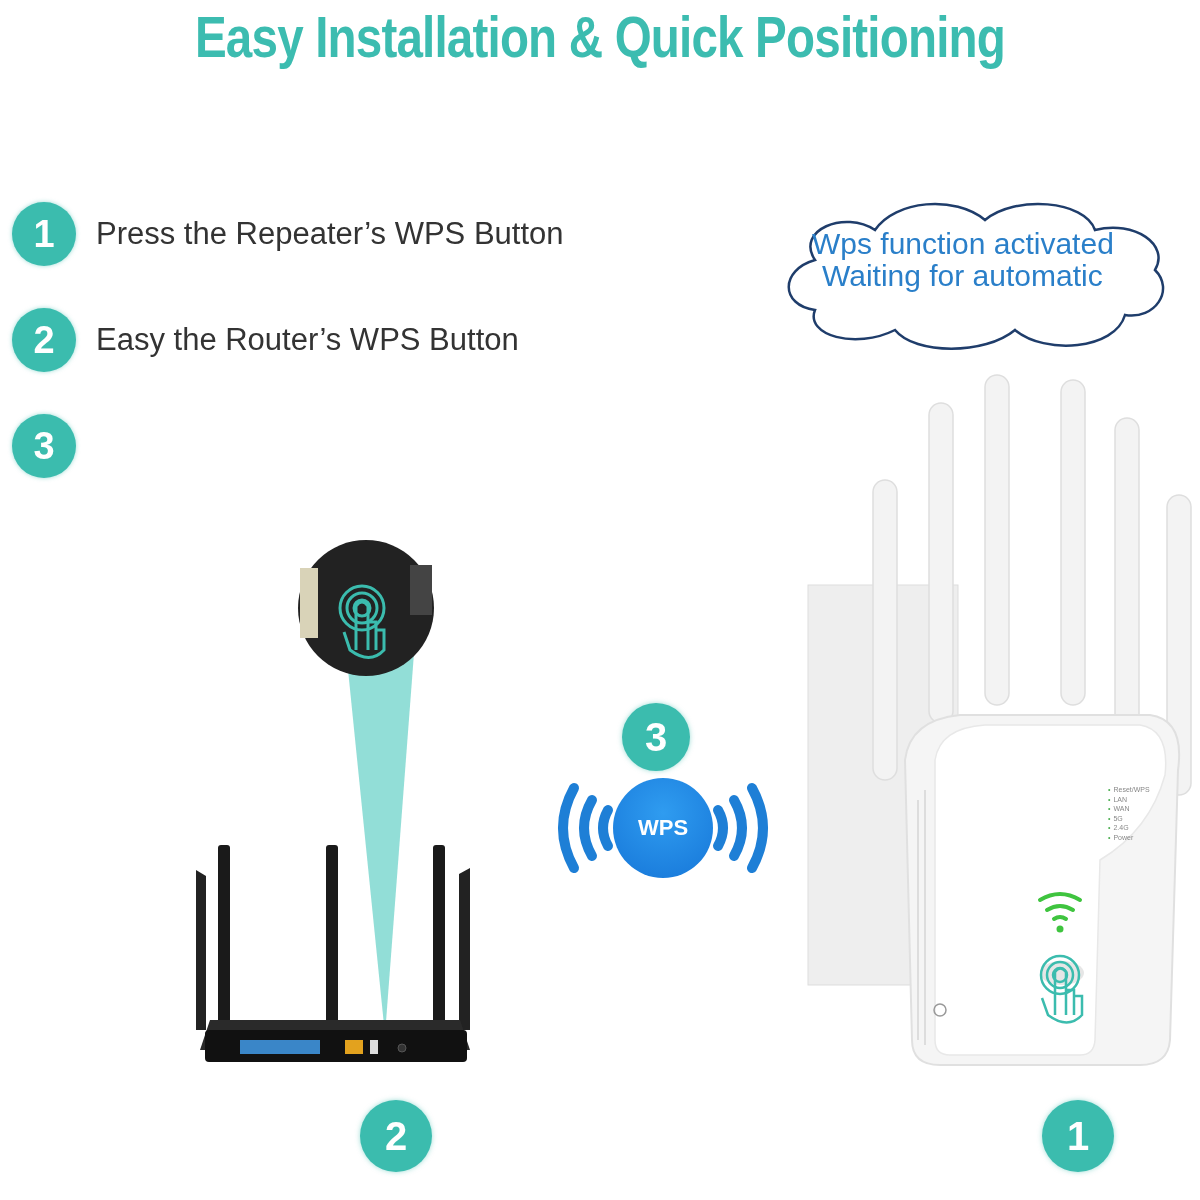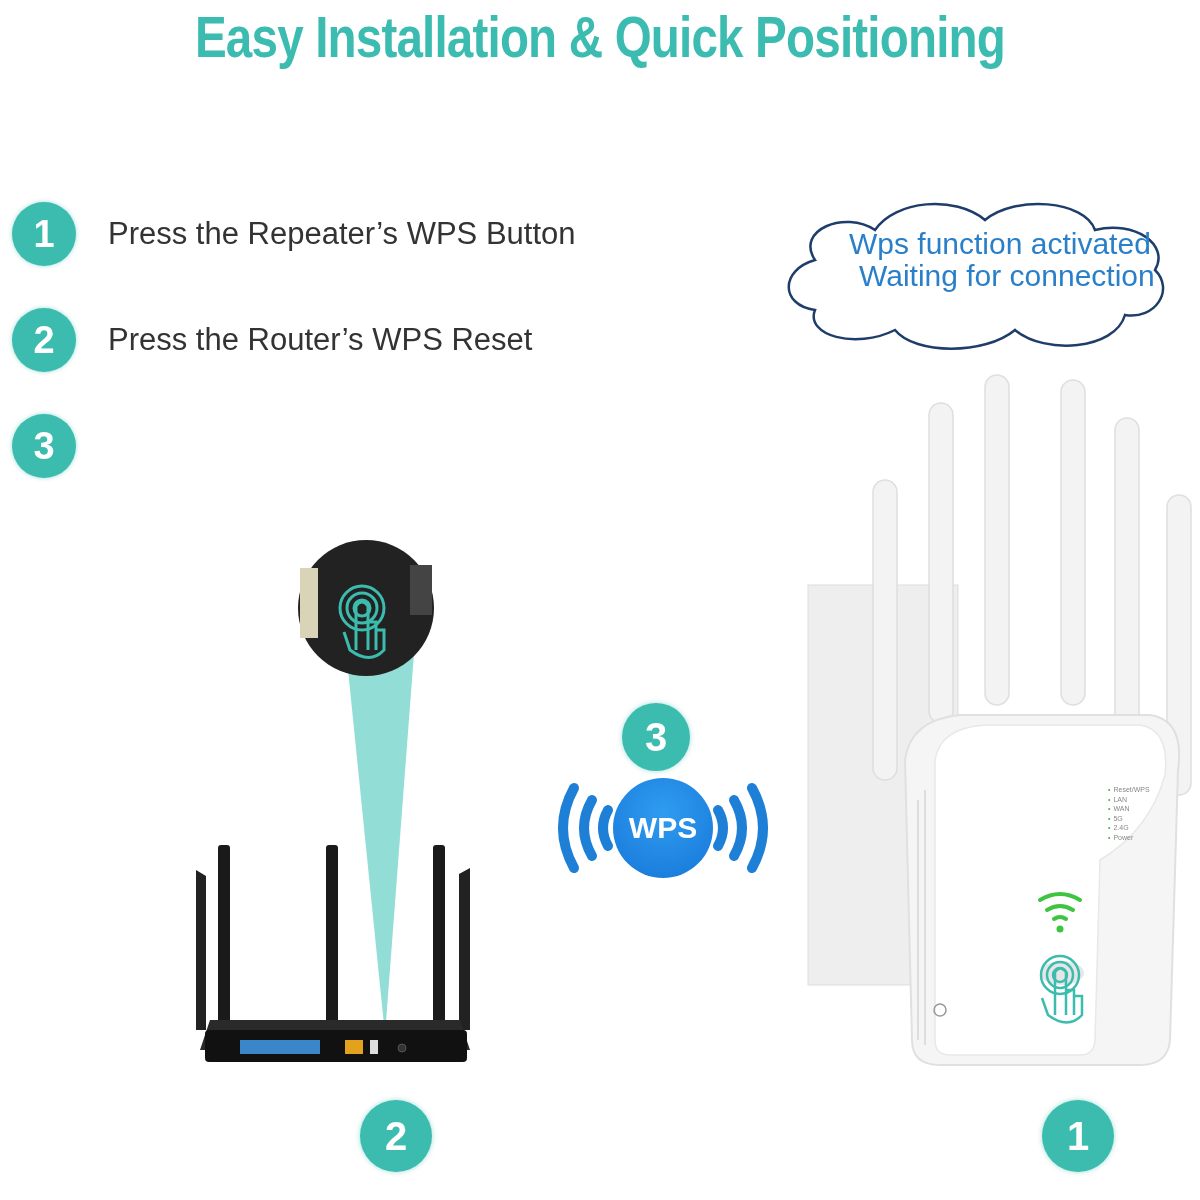--- a/index.html
+++ b/index.html
@@ -1,52 +1,52 @@
 <!DOCTYPE html>
 <html><head>
 <meta charset="utf-8">
 <style>
   html, body { margin:0; padding:0; background:#ffffff; }
   body { width:1200px; height:1200px; position:relative; overflow:hidden; font-family:"Liberation Sans", sans-serif; }
   .title { position:absolute; left:0; top:2px; width:1200px; text-align:center; color:#3cbcb0; font-family:"Liberation Sans", sans-serif; font-weight:bold; font-size:58px; letter-spacing:-1px; transform:scaleX(0.82); transform-origin:center top; line-height:70px; }
   .step { position:absolute; left:12px; display:flex; align-items:center; }
   .badge { width:64px; height:64px; border-radius:50%; background:#3bbcae; color:#fff; font-weight:bold; font-size:38px; display:flex; align-items:center; justify-content:center; box-shadow:0 0 4px rgba(59,188,174,0.5); }
-  .step-text { margin-left:32px; font-size:31px; color:#333; }
+  .step-text { margin-left:20px; font-size:31px; color:#333; }
   .cloud { position:absolute; left:775px; top:190px; width:400px; height:170px; }
-  .cloud-text { position:absolute; left:812px; top:228px; color:#2a7fc9; font-size:30px; line-height:32px;margin-left:37px; }
+  .cloud-text { position:absolute; left:812px; top:228px; color:#2a7fc9; font-size:30px; line-height:32px; }
   .cloud-text div { white-space:nowrap; }
   .num-badge { position:absolute; width:72px; height:72px; border-radius:50%; background:#3bbcae; color:#fff; font-weight:bold; font-size:40px; display:flex; align-items:center; justify-content:center; box-shadow:0 0 5px rgba(59,188,174,0.5); }
-  .wps-circle { position:absolute; left:613px; top:778px; width:100px; height:100px; border-radius:50%; background:radial-gradient(circle at 50% 35%, #2f9cf0, #1676d8); color:#fff; font-weight:bold; font-size:30px; display:flex; align-items:center; justify-content:center; }
+  .wps-circle { position:absolute; left:613px; top:778px; width:100px; height:100px; border-radius:50%; background:radial-gradient(circle at 50% 35%, #2f9cf0, #1676d8); color:#fff; font-weight:bold; font-size:22px; display:flex; align-items:center; justify-content:center; }
   .beam { position:absolute; left:0; top:0; }
   .led-labels { position:absolute; left:1108px; top:785px; font-size:7px; color:#888; line-height:9.5px; }
   .led-labels div::before { content:"•"; color:#4caf50; margin-right:3px; }
 </style>
 </head>
 <body>
 
 <div class="title">Easy Installation &amp; Quick Positioning</div>
 
 <div class="step" style="top:202px;">
   <div class="badge">1</div>
   <div class="step-text">Press the Repeater’s WPS Button</div>
 </div>
 <div class="step" style="top:308px;">
   <div class="badge">2</div>
-  <div class="step-text">Press the Router’s WPS Reset</div>
+  <div class="step-text">Easy the Router’s WPS Button</div>
 </div>
 <div class="step" style="top:414px;">
   <div class="badge">3</div>
 </div>
 
 <svg class="cloud" viewBox="0 0 400 170">
   <path d="M40,70 C20,40 70,20 100,40 C120,10 180,5 210,30 C240,5 310,10 320,40 C360,30 395,55 380,80 C400,100 380,130 350,125 C340,160 270,165 240,140 C210,165 140,165 120,140 C80,160 30,145 40,120 C5,115 5,80 40,70 Z" fill="#ffffff" stroke="#1f3d6b" stroke-width="2.5"></path>
 </svg>
 <div class="cloud-text">
   <div>Wps function activated</div>
-  <div style="padding-left:10px;">Waiting for connection</div>
+  <div style="padding-left:10px;">Waiting for automatic</div>
 </div>
 
 <svg class="beam" width="1200" height="1200" viewBox="0 0 1200 1200">
 
   <polygon points="345,640 415,640 385,1035" fill="#7fd8d0" opacity="0.85"></polygon>
 
   <circle cx="366" cy="608" r="68" fill="#222"></circle>
   <rect x="300" y="568" width="18" height="70" fill="#d9d3b8"></rect>
   <rect x="410" y="565" width="22" height="50" fill="#444"></rect>
 

